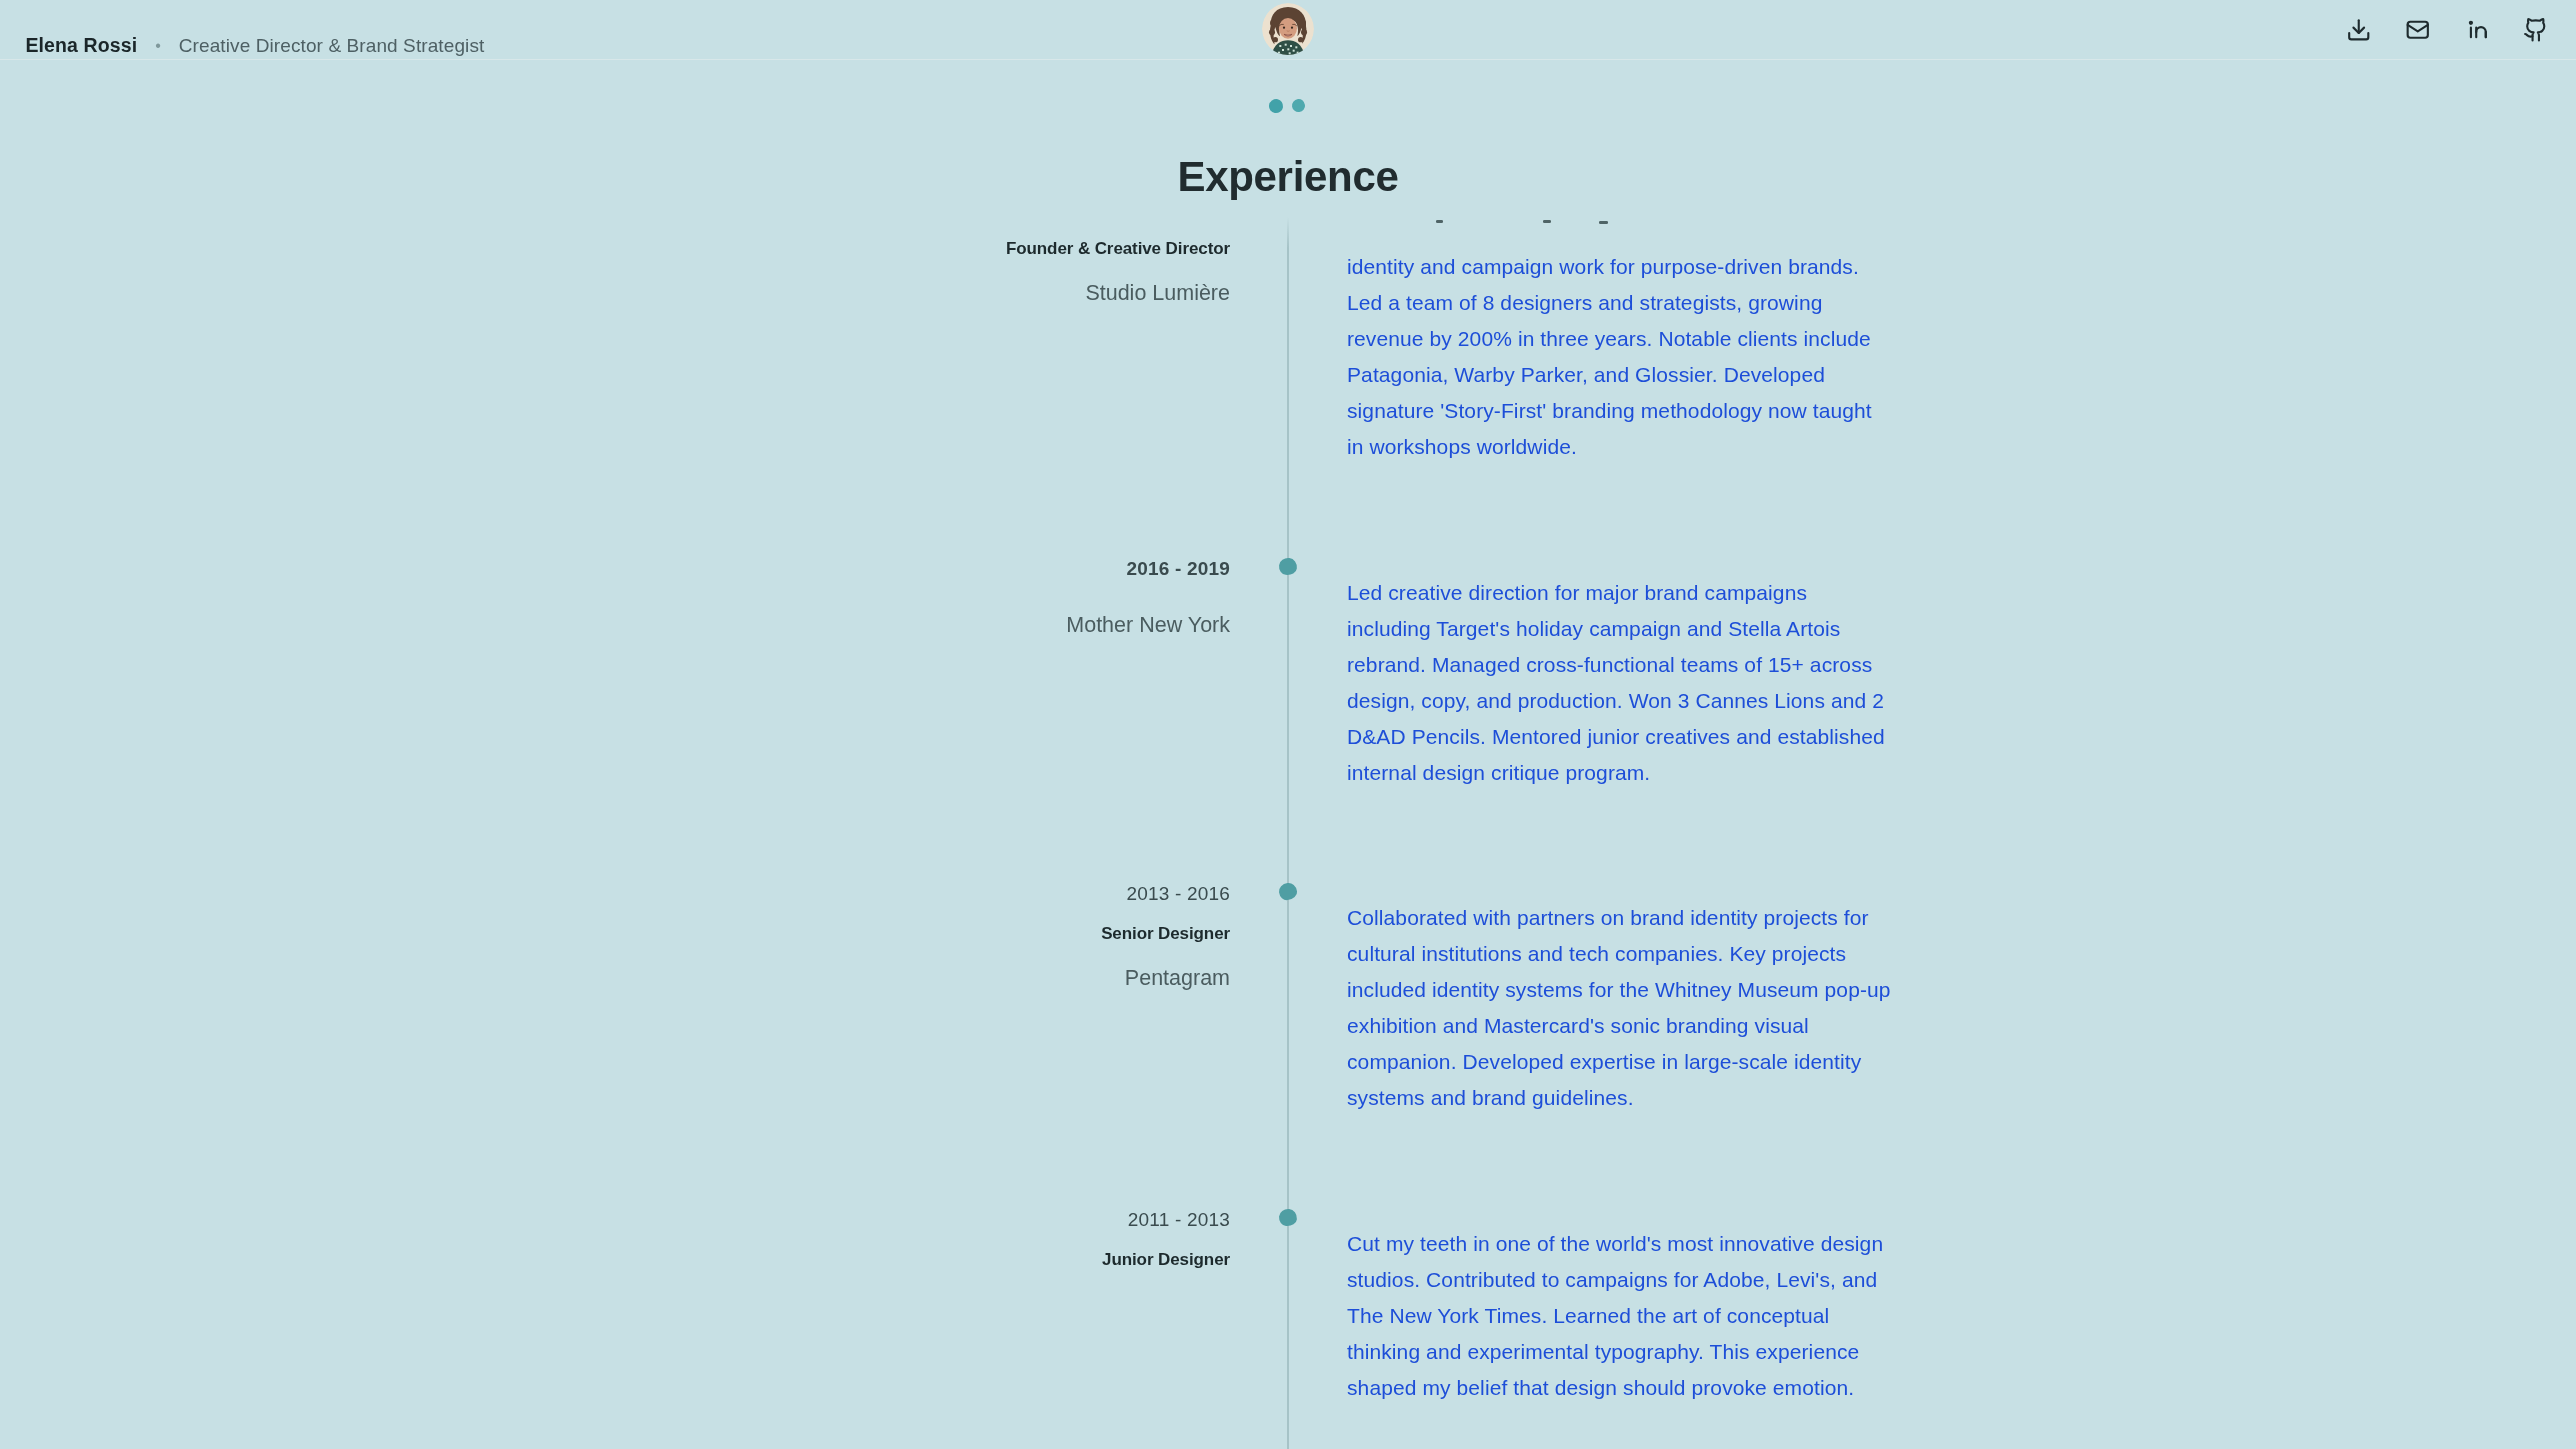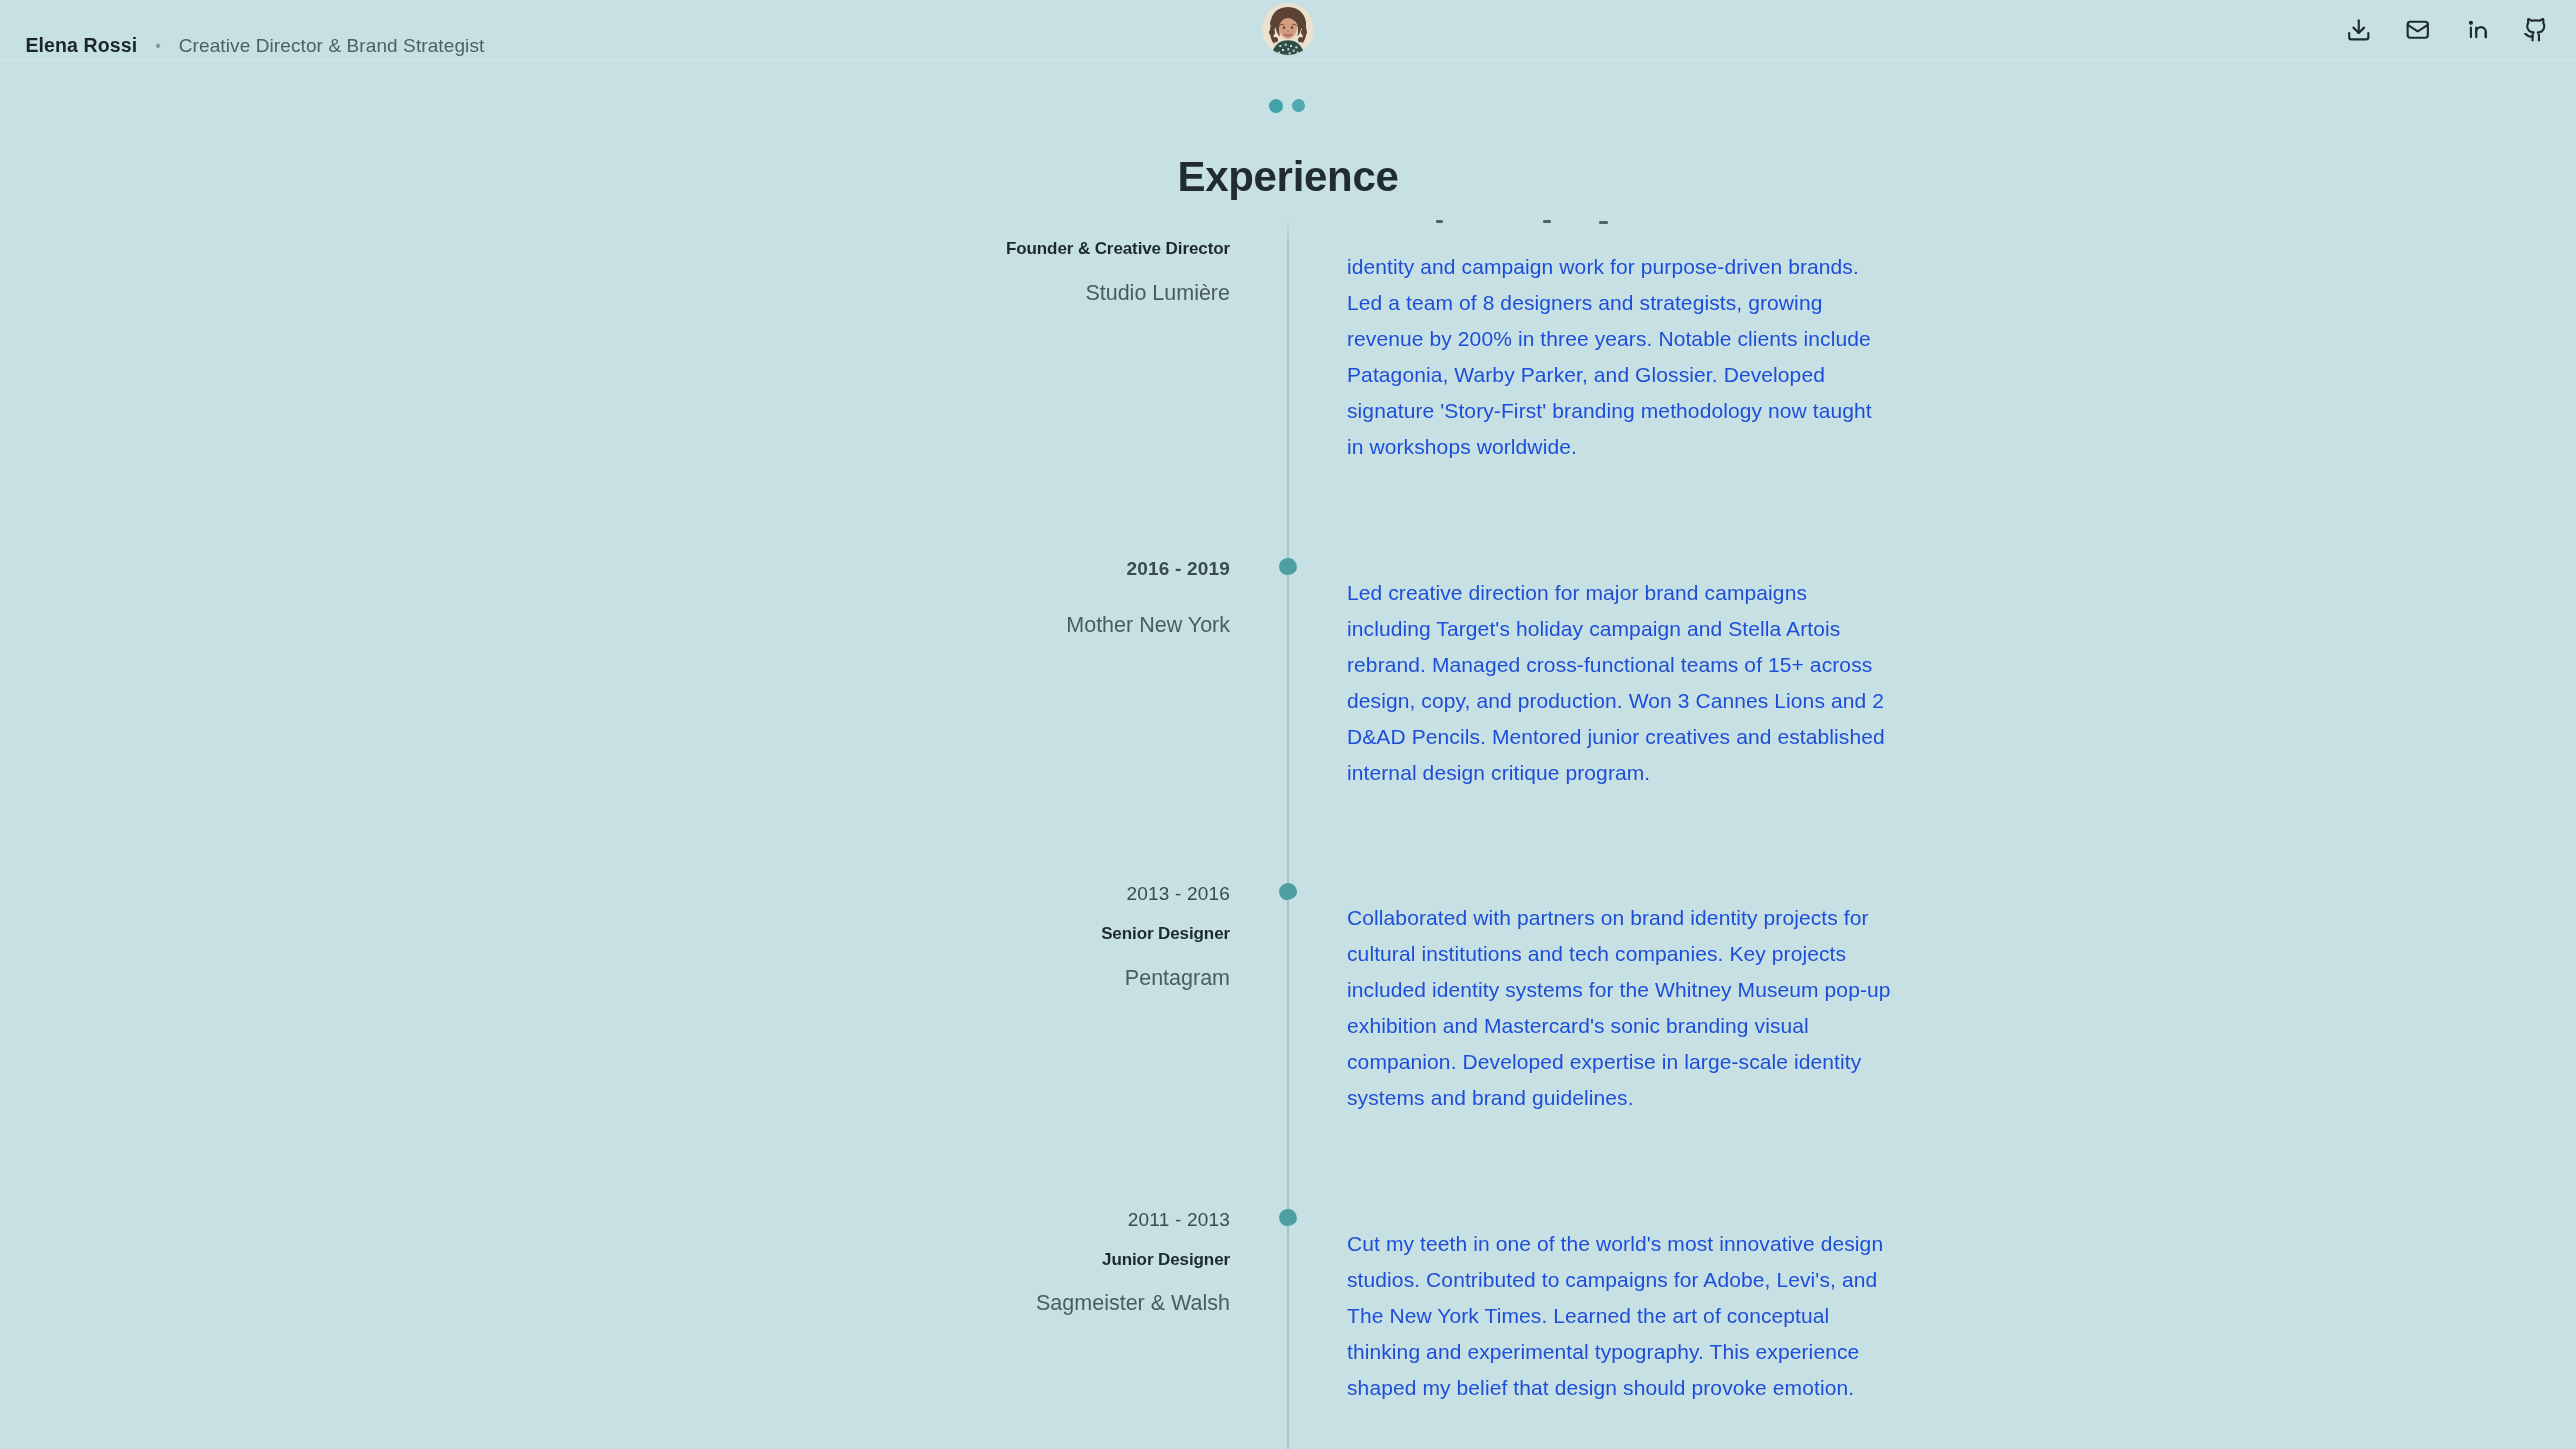--- a/index.html
+++ b/index.html
@@ -197,19 +197,16 @@
     <span class="tl-company">Pentagram</span>
   </div>
   <p class="tl-desc e3-desc">Collaborated with partners on brand identity projects for cultural institutions and tech companies. Key projects included identity systems for the Whitney Museum pop-up exhibition and Mastercard's sonic branding visual companion. Developed expertise in large-scale identity systems and brand guidelines.</p>
 
   <div class="tl-left pos e4-date">
     <span class="tl-date">2011 - 2013</span>
   </div>
   <div class="tl-left pos e4-title">
     <span class="tl-title">Junior Designer</span>
   </div>
-  <div class="tl-left pos e4-company">
-    <span class="tl-company">Sagmeister &amp; Walsh</span>
-  </div>
   <p class="tl-desc e4-desc">Cut my teeth in one of the world's most innovative design studios. Contributed to campaigns for Adobe, Levi's, and The New York Times. Learned the art of conceptual thinking and experimental typography. This experience shaped my belief that design should provoke emotion.</p>
 
 </div>
 
 
 </body></html>

